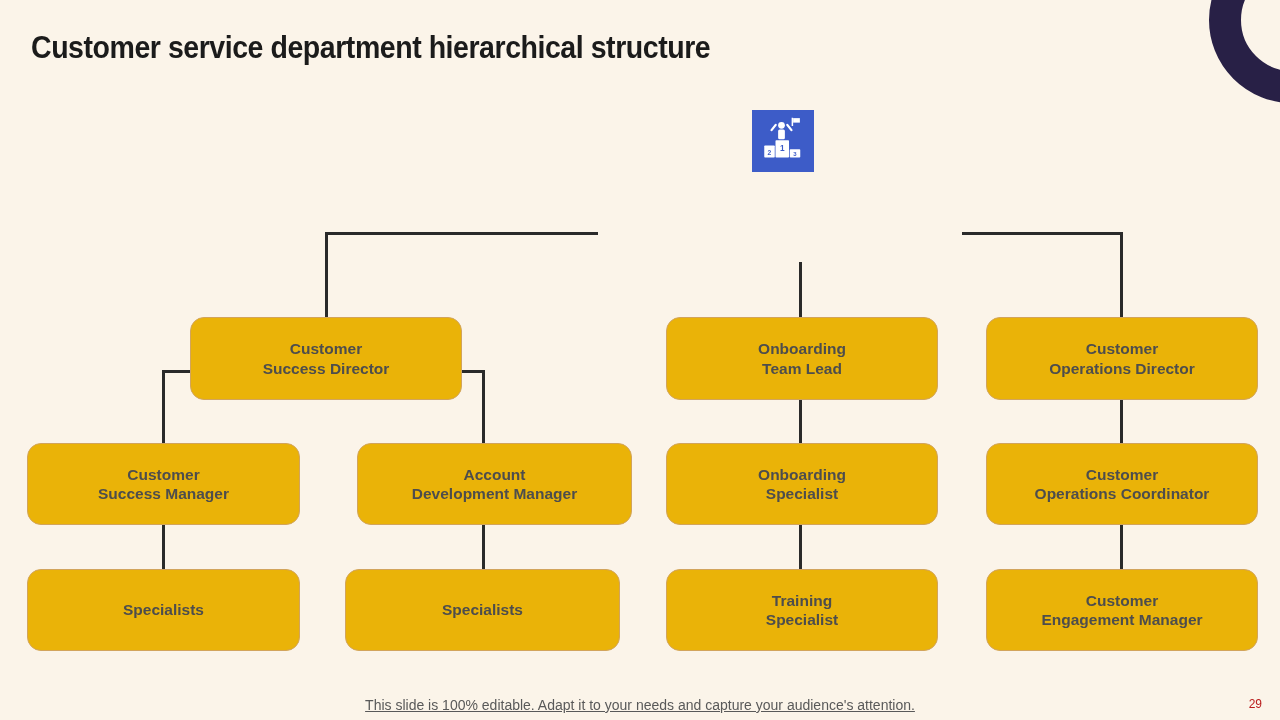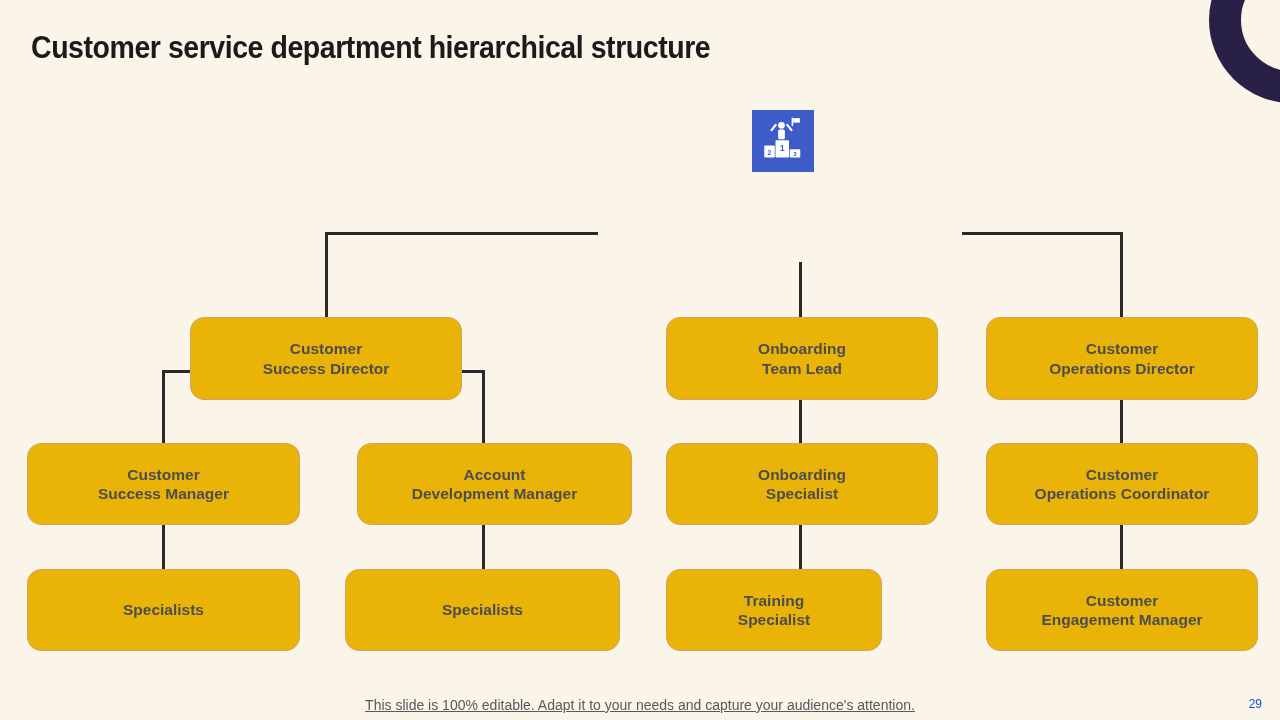--- a/index.html
+++ b/index.html
@@ -102,36 +102,36 @@
   .n-otl { left: 666px; top: 317px; width: 272px; height: 83px; }
   .n-cod { left: 986px; top: 317px; width: 272px; height: 83px; }
   
   .n-csm { left: 27px;  top: 443px; width: 273px; height: 82px; }
   .n-adm { left: 357px; top: 443px; width: 275px; height: 82px; }
   .n-os  { left: 666px; top: 443px; width: 272px; height: 82px; }
   .n-coc { left: 986px; top: 443px; width: 272px; height: 82px; }
   
   .n-sp1 { left: 27px;  top: 569px; width: 273px; height: 82px; }
   .n-sp2 { left: 345px; top: 569px; width: 275px; height: 82px; }
-  .n-ts  { left: 666px; top: 569px; width: 216px; height: 82px; }
+  .n-ts  { left: 666px; top: 569px; width: 272px; height: 82px; }
   .n-cem { left: 986px; top: 569px; width: 272px; height: 82px; }
 
   .footer {
     position: absolute;
     left: 0; right: 0; top: 697px;
     text-align: center;
     font-size: 14px;
     color: #595959;
     text-decoration: underline;
   }
   .page-number {
     position: absolute;
     right: 18px; top: 697px;
     font-size: 12px;
-    color: #1d4ed8;
+    color: #b91c1c;
   }
 </style>
 </head>
 <body>
 
 <div class="slide">
 
   <div class="ring"></div>
 
   <h1 class="title">Customer service department hierarchical structure</h1>

